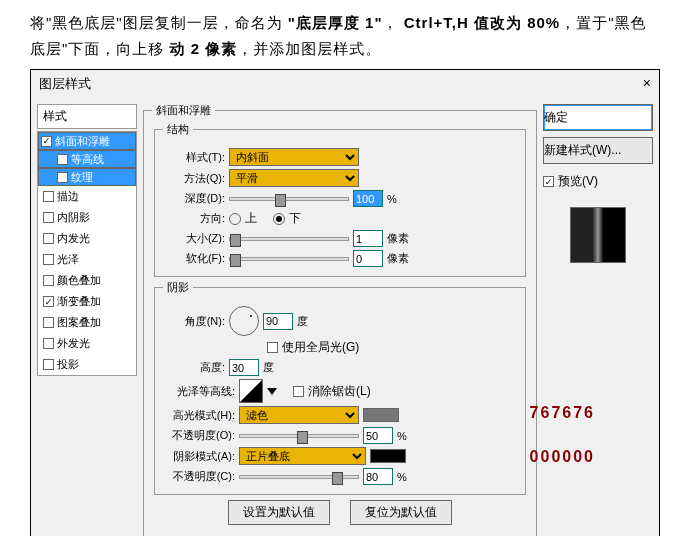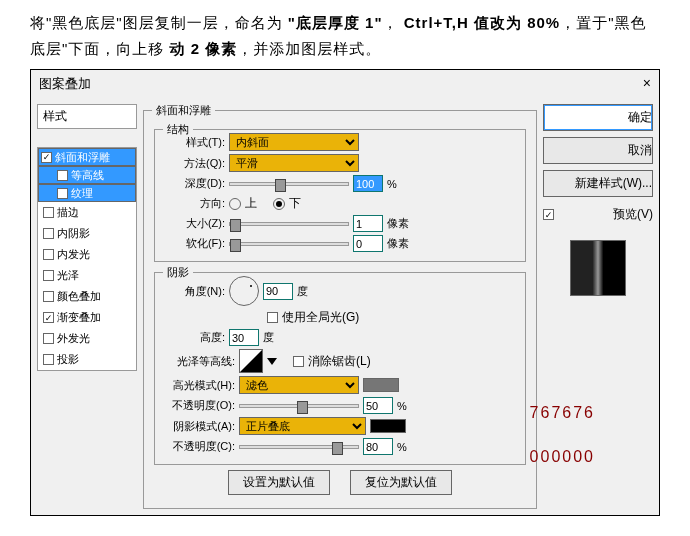--- a/index.html
+++ b/index.html
@@ -5,70 +5,70 @@
 *{box-sizing:border-box;margin:0;padding:0}
 body{font-family:"Microsoft YaHei",SimSun,sans-serif;font-size:12px;background:#fff}
 .wrap{width:690px;padding:10px 30px}
 .instr{font-size:15px;line-height:1.7;margin-bottom:8px;letter-spacing:1px}
 .instr b{font-weight:bold}
 .dialog{border:1px solid #000;background:#f0f0f0;position:relative}
 .titlebar{display:flex;justify-content:space-between;padding:5px 8px;font-size:13px}
 .close{font-size:14px;cursor:pointer}
 .body{display:flex;padding:6px;gap:6px}
 .styles-panel{width:100px;flex-shrink:0}
-.styles-hdr{background:#fff;border:1px solid #999;padding:3px 5px;margin-bottom:18px}
+.styles-hdr{background:#fff;border:1px solid #999;padding:3px 5px;margin-bottom:2px}
 .blend{padding:3px 5px;font-size:11px}
 .stylelist{border:1px solid #999;background:#fff}
 .sitem{padding:3px 5px;display:flex;align-items:center;gap:3px;font-size:11px}
 .sitem.sel{background:#3399ff;color:#fff}
 .sitem.sub{padding-left:18px}
 .cb{width:11px;height:11px;border:1px solid #666;background:#fff;display:inline-flex;align-items:center;justify-content:center;font-size:9px;flex-shrink:0}
 .cb.ck::after{content:"✓";color:#000}
 .main{flex:1}
 .fs{border:1px solid #999;position:relative;margin-top:6px;padding:8px 10px}
 .fs>.lg{position:absolute;top:-8px;left:8px;background:#f0f0f0;padding:0 4px;font-size:11px}
-.fs2{border:1px solid #999;position:relative;margin-top:10px;padding:0 8px 6px}
+.fs2{border:1px solid #999;position:relative;margin-top:10px;padding:15px 8px 6px}
 .fs2>.lg{position:absolute;top:-8px;left:8px;background:#f0f0f0;padding:0 4px;font-size:11px}
 .row{display:flex;align-items:center;margin:3px 0;gap:4px}
 .lbl{width:62px;text-align:right;font-size:11px}
 .sel{border:1px solid #666;background:#eab308;height:18px;font-size:11px;padding:0 2px}
 .sl{height:4px;background:#ddd;border:1px solid #999;position:relative;flex:1;max-width:120px}
 .sl::after{content:"";position:absolute;width:9px;height:11px;background:#999;border:1px solid #444;top:-4px;left:var(--p,0%)}
 .num{width:30px;height:17px;border:1px solid #0f766e;background:#fff;font-size:11px;text-align:left;padding:0 2px}
 .num.hl{background:#3399ff;color:#fff}
 .unit{font-size:11px}
 .radio{width:12px;height:12px;border:1px solid #666;border-radius:50%;display:inline-flex;align-items:center;justify-content:center}
 .radio.ck::after{content:"";width:6px;height:6px;background:#000;border-radius:50%}
 .right{width:110px;flex-shrink:0;display:flex;flex-direction:column;gap:6px}
-.btn{border:1px solid #666;background:#e8e8e8;padding:4px 0;text-align:right;font-size:12px;cursor:pointer}
+.btn{border:1px solid #666;background:#e8e8e8;padding:4px 0;text-align:left;font-size:12px;cursor:pointer}
 .btn.def{background:#fff;box-shadow:0 0 0 1px #3399ff inset}
 .prev{width:56px;height:56px;background:linear-gradient(90deg,#222 0%,#222 40%,#999 50%,#000 60%,#000 100%);border:1px solid #666;margin:8px auto}
 .swatch{width:36px;height:14px;border:1px solid #666;display:inline-block}
 .tri{width:0;height:0;border-left:5px solid transparent;border-right:5px solid transparent;border-top:7px solid #000;display:inline-block}
 .angle{width:30px;height:30px;border:1px solid #666;border-radius:50%;position:relative;display:inline-block}
 .angle::after{content:"";position:absolute;width:2px;height:2px;background:#000;left:20px;top:8px;border-radius:50%}
 .contour{width:24px;height:24px;border:1px solid #666;display:inline-block;background:linear-gradient(135deg,#fff 48%,#000 52%)}
-.note{color:#880000;font-weight:normal;font-size:16px;position:absolute;letter-spacing:2px}
+.note{color:#880000;font-weight:bold;font-size:16px;position:absolute;letter-spacing:2px}
 .btm{display:flex;justify-content:center;gap:20px;padding:5px 0}
 .btm .btn{padding:3px 14px}
 </style>
 </head>
 <body>
 <div class="wrap">
 
 <p class="instr">
  <span>将"黑色底层"图层复制一层，命名为</span>
  <b>"底层厚度 1"</b><span>，</span>
  <b>Ctrl+T,H 值改为 80%</b><span>，置于"黑色底层"下面，向上移</span>
  <b>动 2 像素</b><span>，并添加图层样式。</span>
 </p>
 
 <div class="dialog">
  <div class="titlebar">
-  <span>图案叠加</span>
+  <span>图层样式</span>
   <span class="close">×</span>
  </div>
  <div class="body">
   <div class="styles-panel">
    <div class="styles-hdr">样式</div>
    <div class="stylelist" id="stylelist">
             <div class="sitem sel">
               <span class="cb ck"></span>
               <span>斜面和浮雕</span>
             </div>
@@ -99,20 +99,24 @@
             <div class="sitem">
               <span class="cb"></span>
               <span>颜色叠加</span>
             </div>
             <div class="sitem">
               <span class="cb ck"></span>
               <span>渐变叠加</span>
             </div>
             <div class="sitem">
               <span class="cb"></span>
+              <span>图案叠加</span>
+            </div>
+            <div class="sitem">
+              <span class="cb"></span>
               <span>外发光</span>
             </div>
             <div class="sitem">
               <span class="cb"></span>
               <span>投影</span>
             </div>
           </div>
   </div>
 
   <div class="main" style="position:relative">
@@ -210,23 +214,22 @@
      <span class="btn">设置为默认值</span>
      <span class="btn">复位为默认值</span>
     </div>
    </div>
    <span class="note" style="right:-58px;top:300px">767676</span>
    <span class="note" style="right:-58px;top:344px">000000</span>
   </div>
 
   <div class="right">
    <div class="btn def">确定</div>
-   <div class="btn">取消</div>
    <div class="btn">新建样式(W)...</div>
-   <div class="row" style="justify-content:space-between">
+   <div class="row" style="justify-content:flex-start">
     <span class="cb ck"></span>
     <span>预览(V)</span>
    </div>
    <div class="prev"></div>
   </div>
  </div>
 </div>
 
 </div>
 

